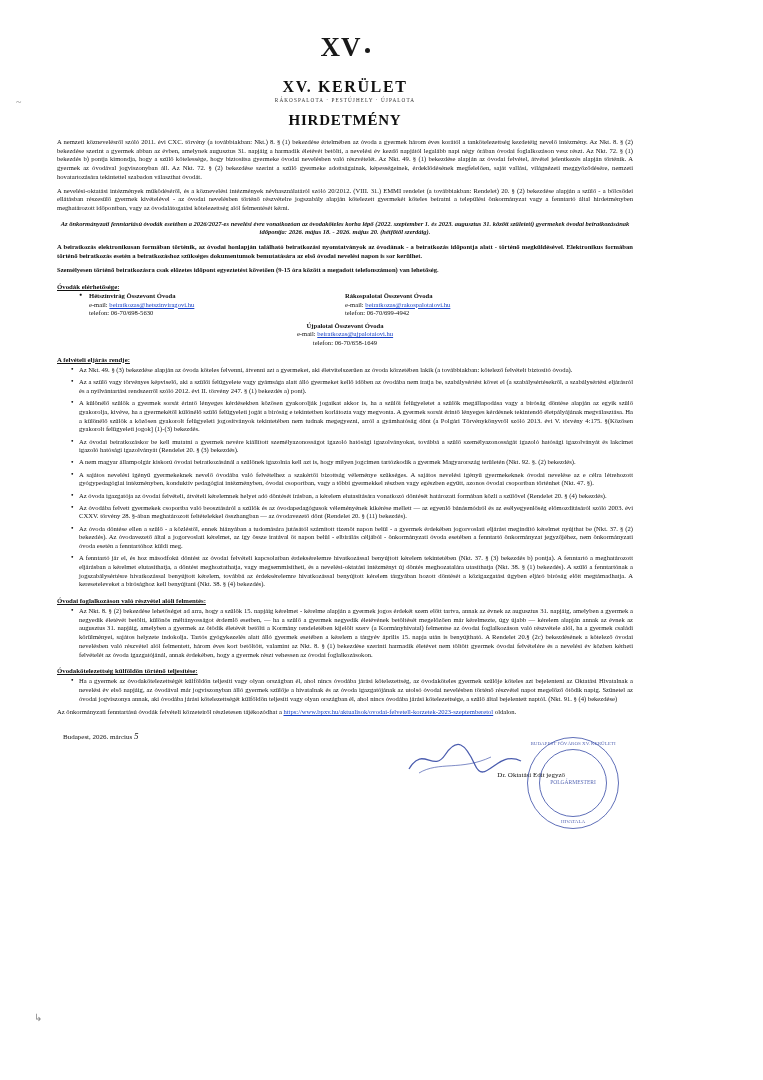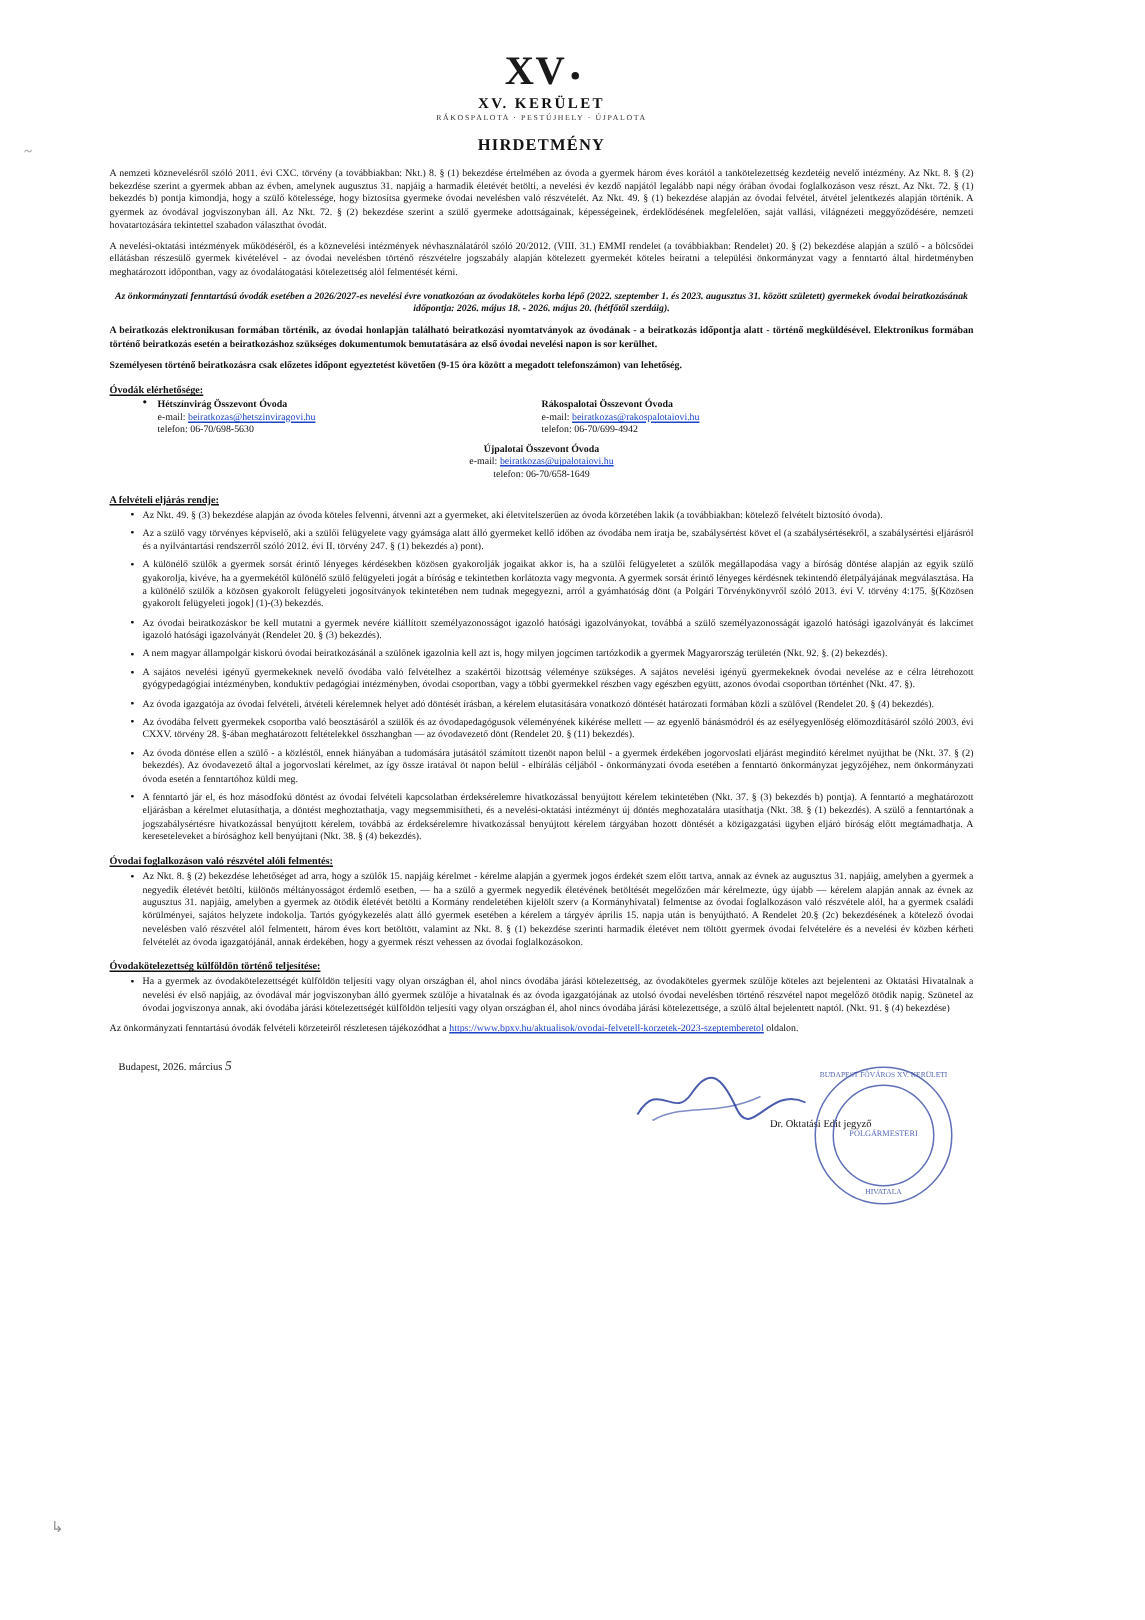--- a/index.html
+++ b/index.html
@@ -12,21 +12,21 @@
     height: 1080px;
     background: #ffffff;
     position: relative;
     overflow: hidden;
     font-family: "Liberation Serif", serif;
     color: #111;
     box-sizing: border-box;
   }
   .sheet {
     position: absolute;
-    left: 17px; top: 0;
+    left: 1px; top: 0;
     width: 688px;
     height: 1080px;
     padding: 26px 56px 10px 56px;
     box-sizing: border-box;
   }
   
   .logo-wrap {
     text-align: center;
     margin-top: 8px;
   }
@@ -42,35 +42,35 @@
   }
   .logo-mark .dot {
     display: inline-block;
     width: 5px; height: 5px;
     border-radius: 50%;
     background: #1a1a1a;
     margin-left: 3px;
     vertical-align: 3px;
   }
   .logo-name {
-    font-size: 10px;
+    font-size: 16px;
     font-weight: bold;
     letter-spacing: 1.6px;
-    margin-top: 3px;
+    margin-top: 17px;
     color: #111;
   }
   .logo-sub {
     font-size: 5.2px;
     letter-spacing: 1.1px;
     margin-top: 1px;
     color: #333;
   }
   .doc-title {
     text-align: center;
-    font-size: 11px;
+    font-size: 15px;
     font-weight: bold;
     letter-spacing: 0.8px;
     margin-top: 9px;
   }
   .doc-subtitle {
     text-align: center;
     font-size: 8.6px;
     margin-top: 1px;
   }
   

